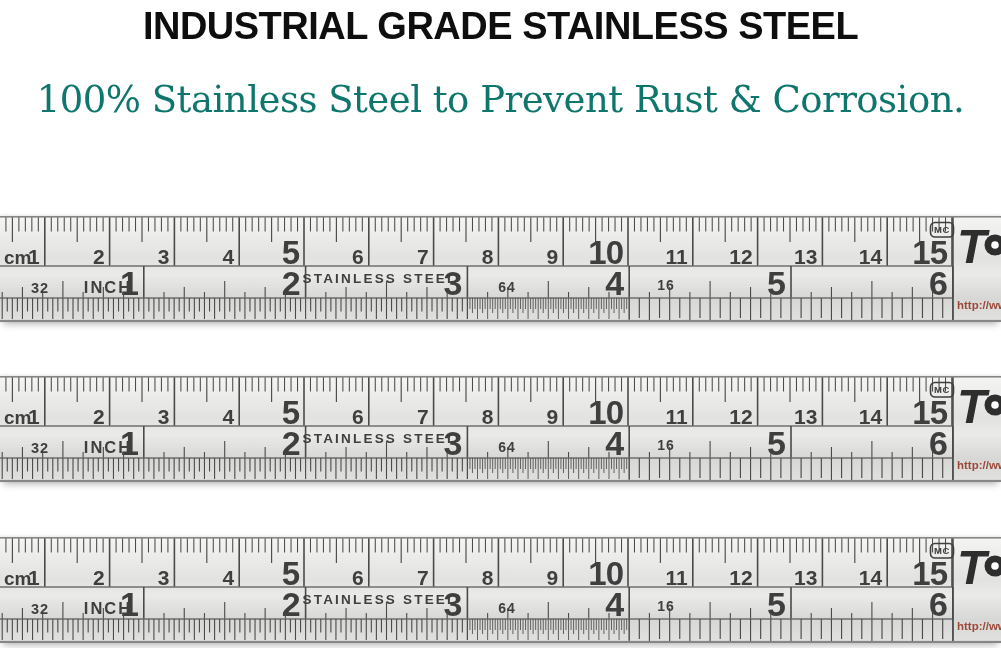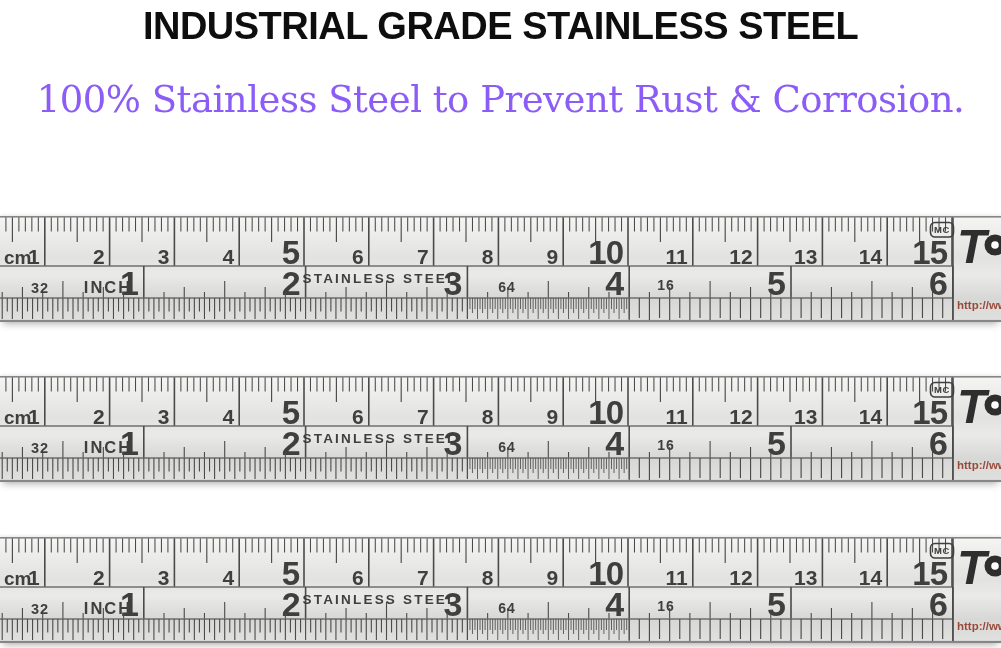--- a/index.html
+++ b/index.html
@@ -10,21 +10,21 @@
   .header{position:absolute;top:0;left:0;width:1001px;text-align:center;}
   .headline{
     position:absolute;top:4px;left:0;width:100%;
     font-family:"Liberation Sans",sans-serif;font-weight:bold;font-size:38px;
     letter-spacing:-0.5px;color:#0e0e0e;transform:scaleY(1.04);transform-origin:top;
     white-space:nowrap;
   }
   .subheadline{
     position:absolute;top:78px;left:0;width:100%;
     font-family:"DejaVu Serif","Liberation Serif",serif;font-weight:normal;font-size:37px;
-    color:#8b5cf6;white-space:nowrap;letter-spacing:-0.5px;
+    color:#0f766e;white-space:nowrap;letter-spacing:-0.5px;
   }
   .ruler{
     position:absolute;left:0;width:1001px;height:106px;background:#e6e6e4;
     box-shadow:0 5px 7px -3px rgba(60,60,60,.38), 0 -1px 3px rgba(0,0,0,.10);
   }
   .ruler svg{display:block;width:1001px;height:106px;}
   #ruler-1{top:216px;}
   #ruler-2{top:376px;}
   #ruler-3{top:537px;}
 </style>

